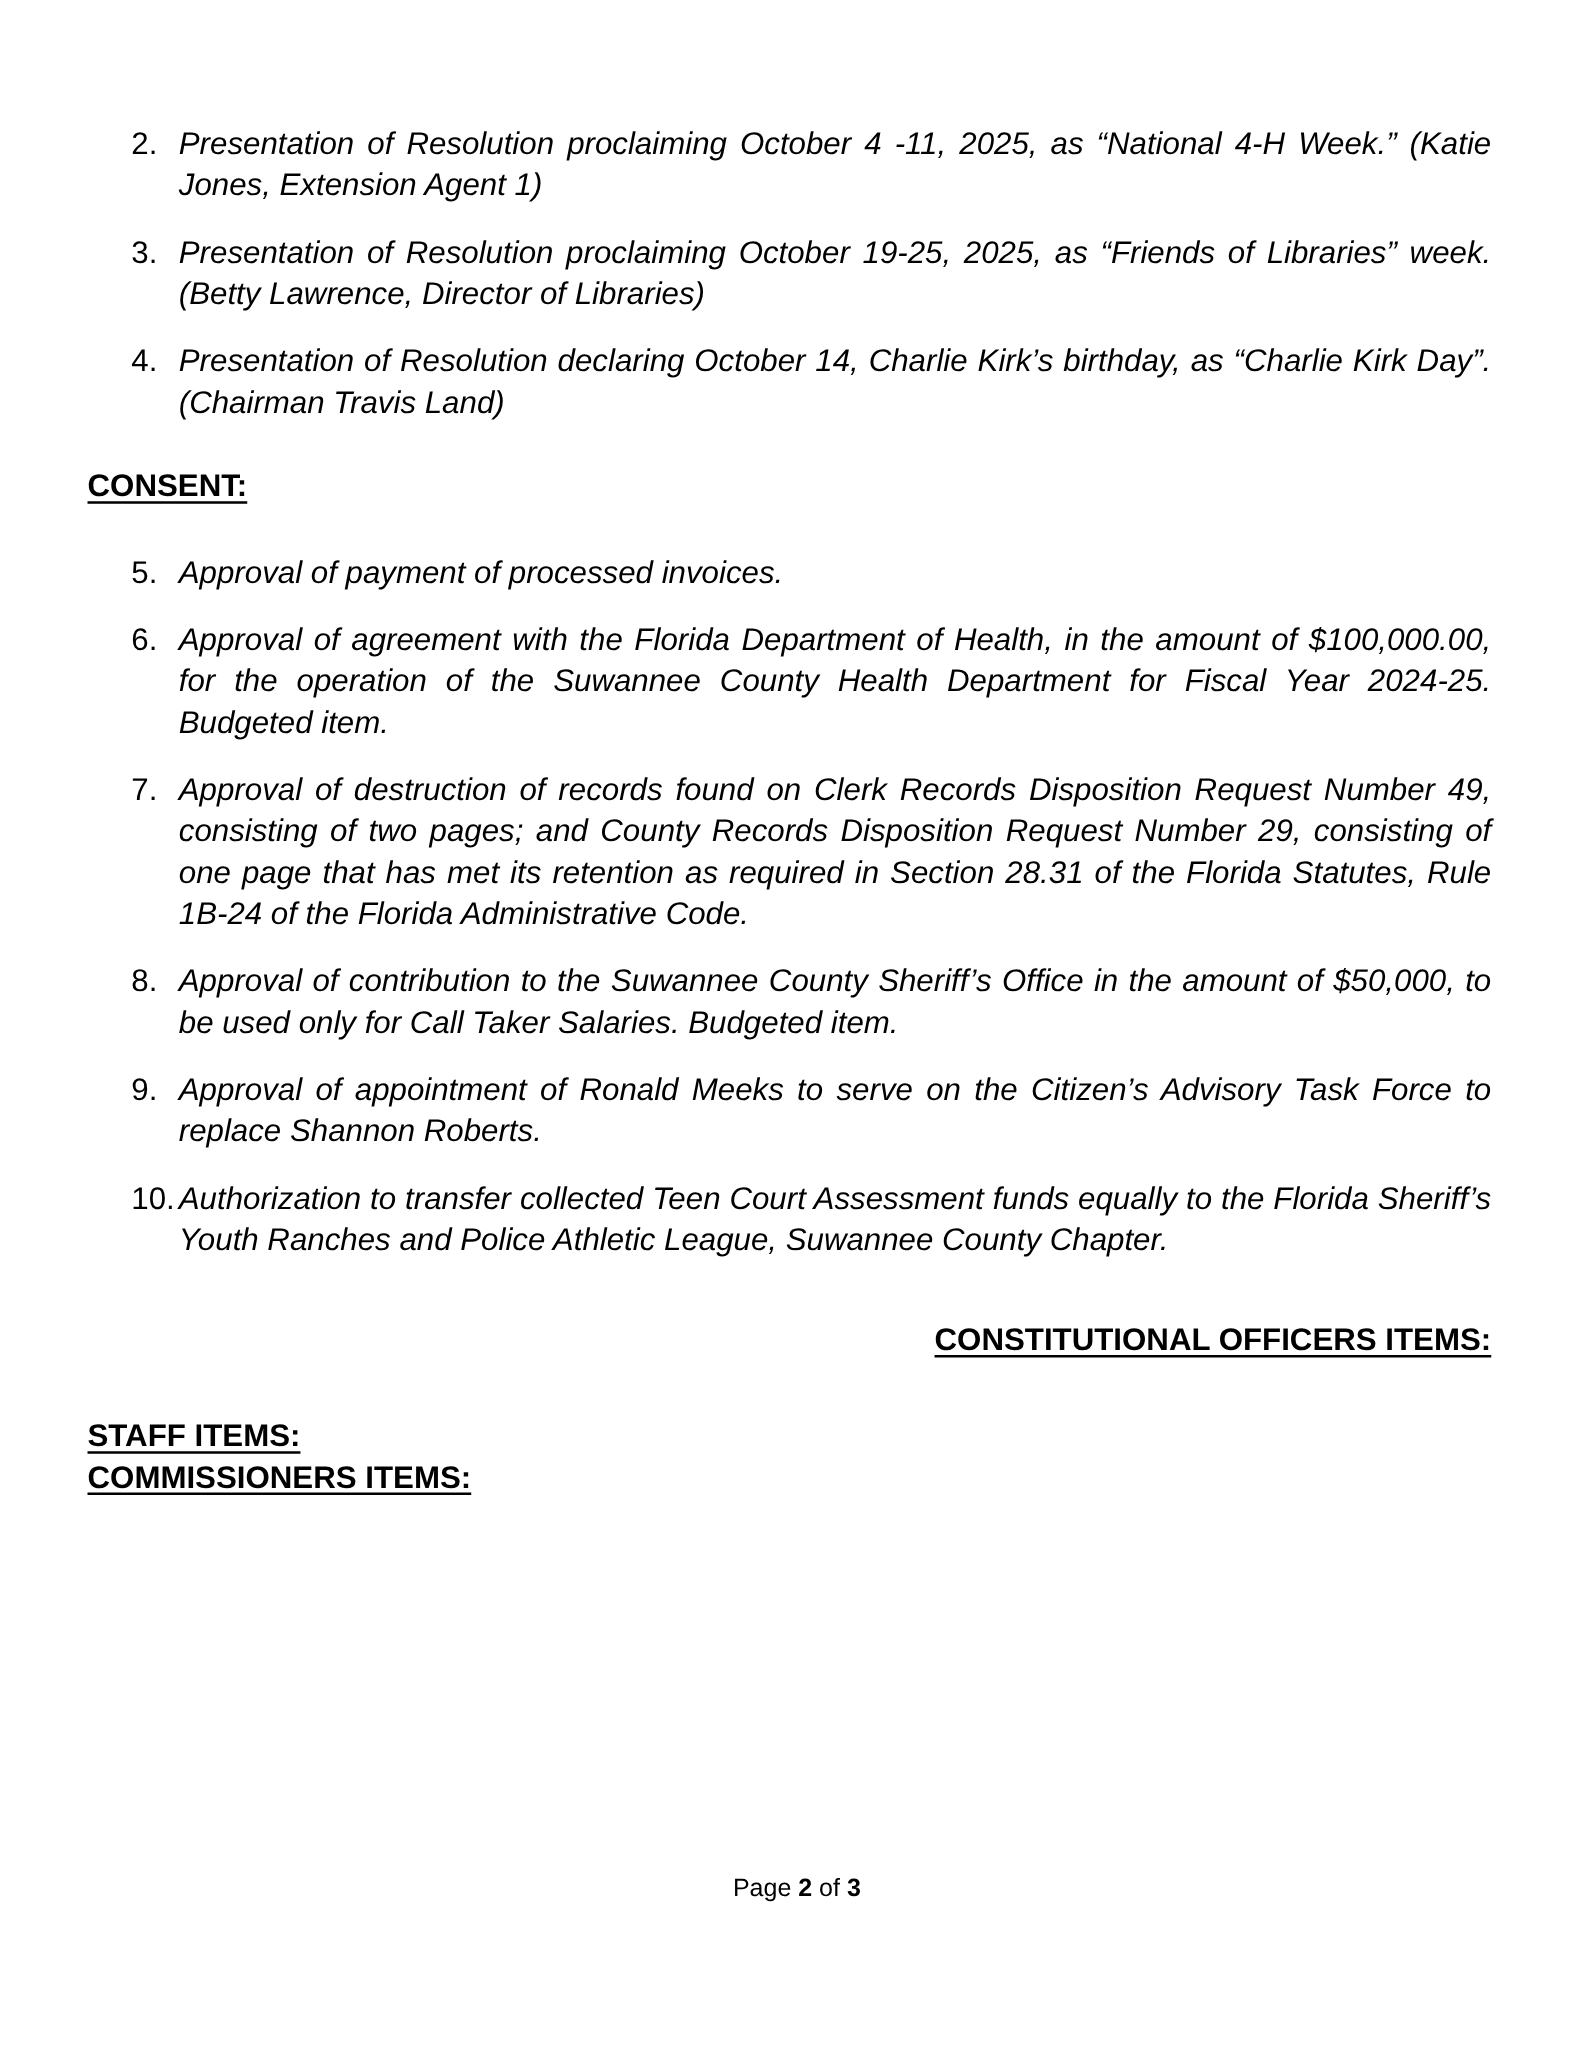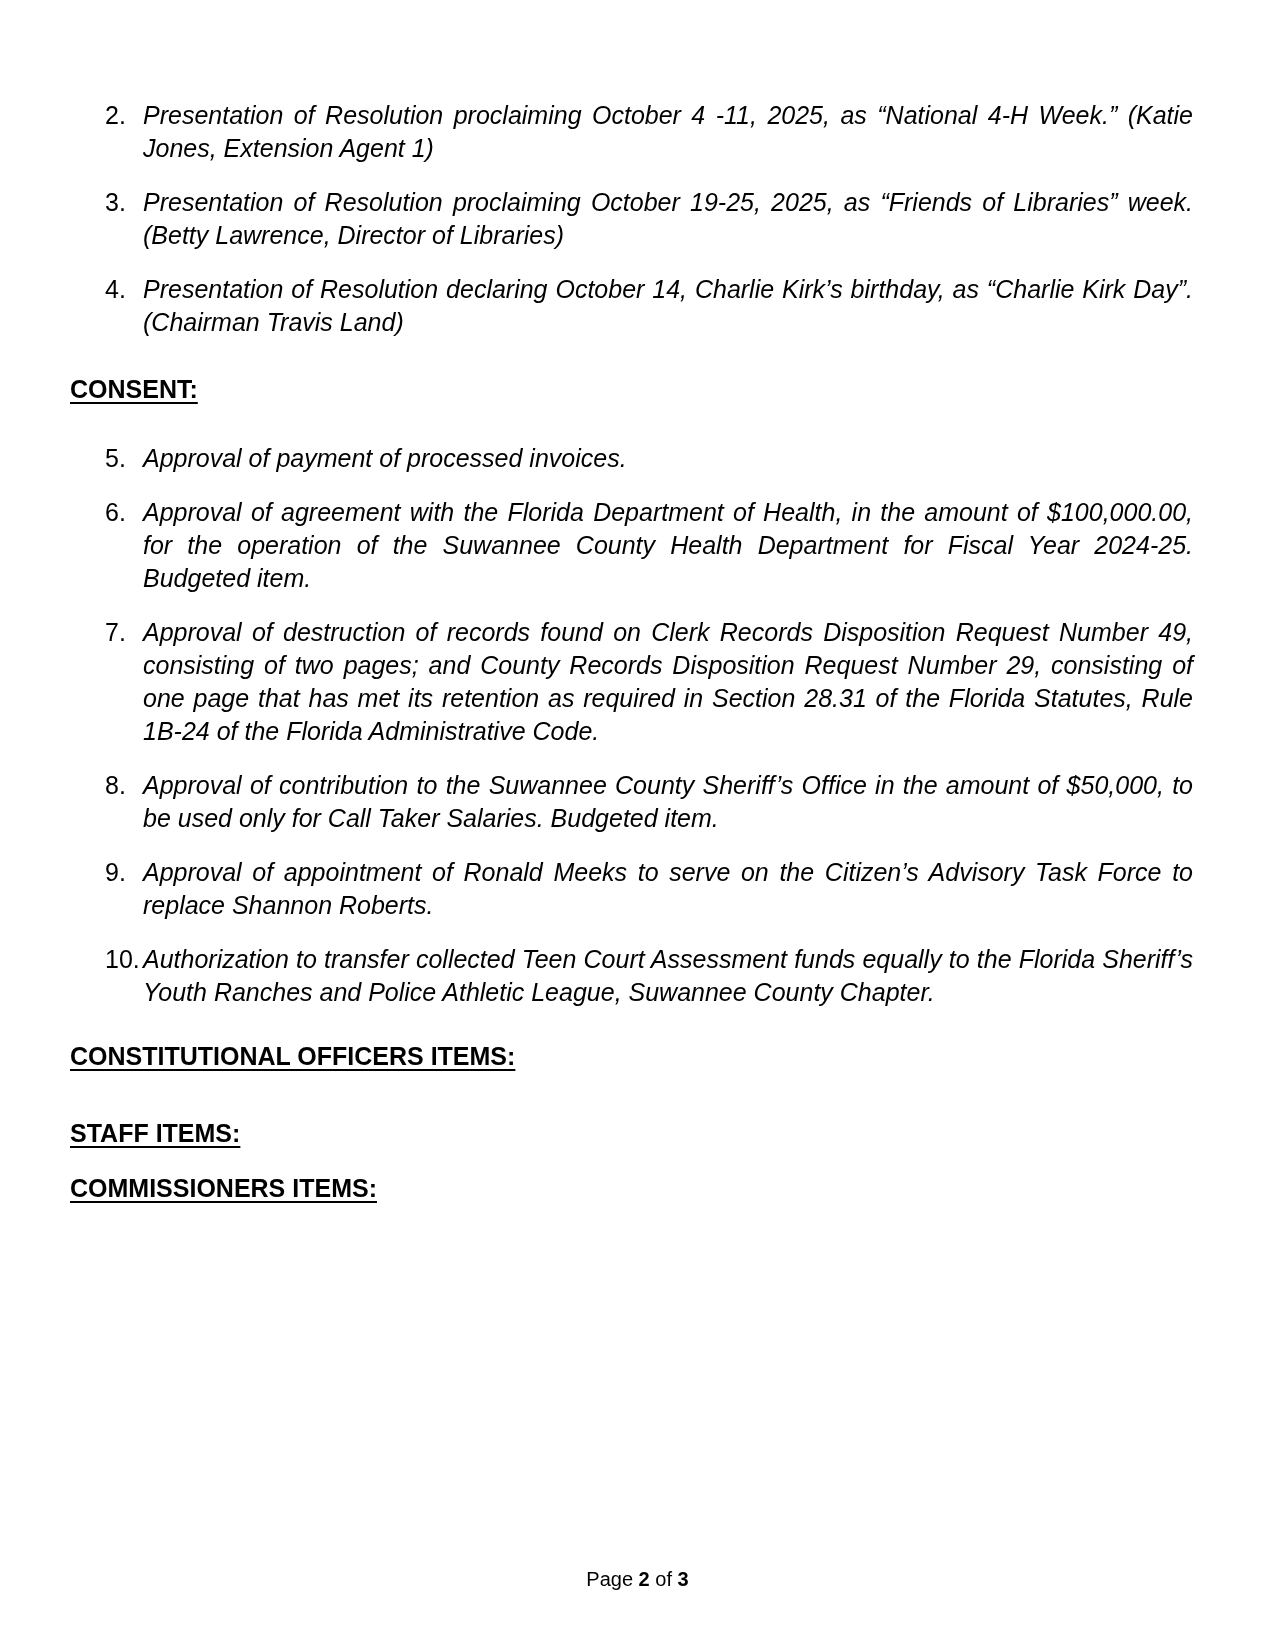--- a/index.html
+++ b/index.html
@@ -42,32 +42,32 @@
     font-weight: 700;
     text-decoration: underline;
     text-decoration-thickness: 2px;
     text-underline-offset: 4px;
   }
   .heading-consent {
     margin-top: 34px;
     margin-bottom: 36px;
   }
   .heading-constitutional {
-    margin-top: 31px;
+    margin-top: 47px;
+    text-align: right;
   }
   .heading-staff {
     margin-top: 44px;
   }
   .heading-commissioners {
-    margin-top: 22px;
     text-decoration: underline;
   }
   .page-footer {
     position: absolute;
-    top: 1567px;
+    top: 1499px;
     left: 0;
     width: 1275px;
     text-align: center;
     font-size: 20px;
     line-height: 24px;
   }
   .page-footer .bold {
     font-weight: 700;
   }
 </style>

